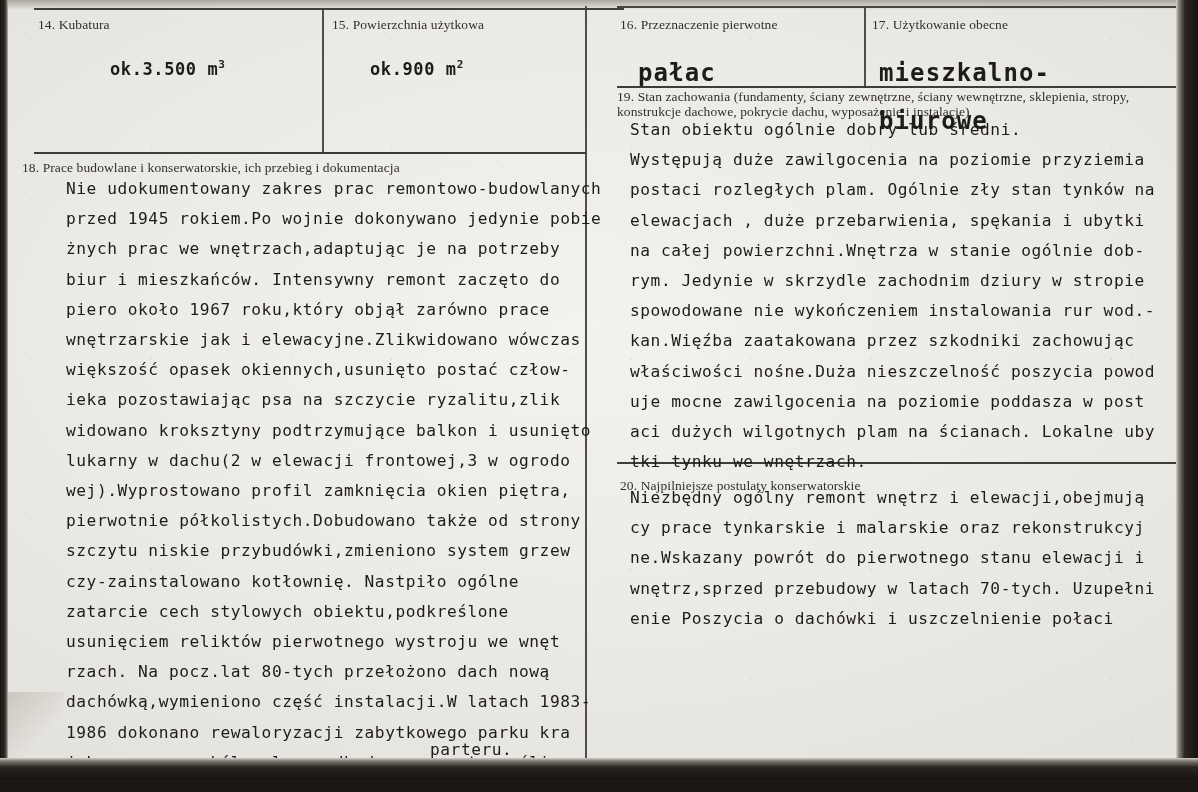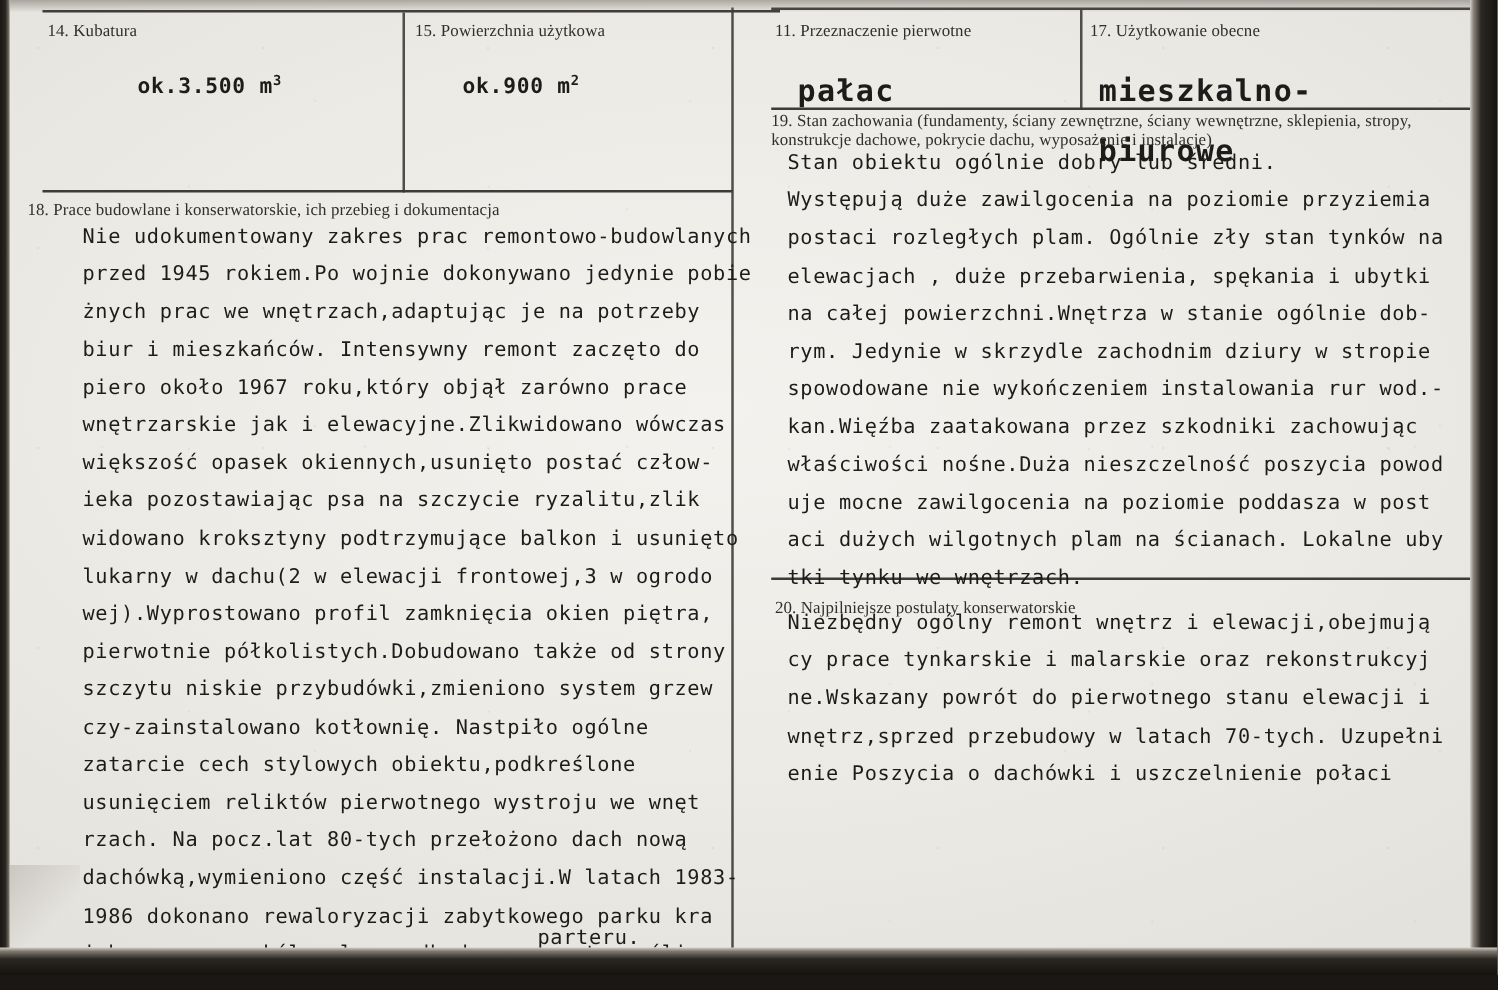--- a/index.html
+++ b/index.html
@@ -132,21 +132,21 @@
   <div class="vline" style="left:322px; top:10px;  height:144px;"></div>
   <div class="vline" style="left:585px; top:6px;   height:766px;"></div>
   <div class="vline" style="left:864px; top:8px;   height:80px;"></div>
 
   <div class="caption" style="left:38px; top:17px;">14. Kubatura</div>
   <div class="typed value" style="left:110px; top:58px;"><span>ok.3.500 m</span><span class="sup">3</span></div>
 
   <div class="caption" style="left:332px; top:17px;">15. Powierzchnia użytkowa</div>
   <div class="typed value" style="left:370px; top:58px;"><span>ok.900 m</span><span class="sup">2</span></div>
 
-  <div class="caption" style="left:620px; top:17px;">11. Przeznaczenie pierwotne</div>
+  <div class="caption" style="left:620px; top:17px;">16. Przeznaczenie pierwotne</div>
   <div class="typed value2" style="left:638px; top:59px;">pałac</div>
 
   <div class="caption" style="left:872px; top:17px;">17. Użytkowanie obecne</div>
   <div class="typed value2" style="left:879px; top:59px;">mieszkalno-</div>
   <div class="typed value2" style="left:879px; top:80px;margin-top:27px;">biurowe</div>
 
   <div class="caption" style="left:22px; top:160px;">18. Prace budowlane i konserwatorskie, ich  przebieg i dokumentacja</div>
   <div class="typed block" style="left:66px; top:174px;">Nie udokumentowany zakres prac remontowo-budowlanych
 przed 1945 rokiem.Po wojnie dokonywano jedynie pobie
 żnych prac we wnętrzach,adaptując je na potrzeby

